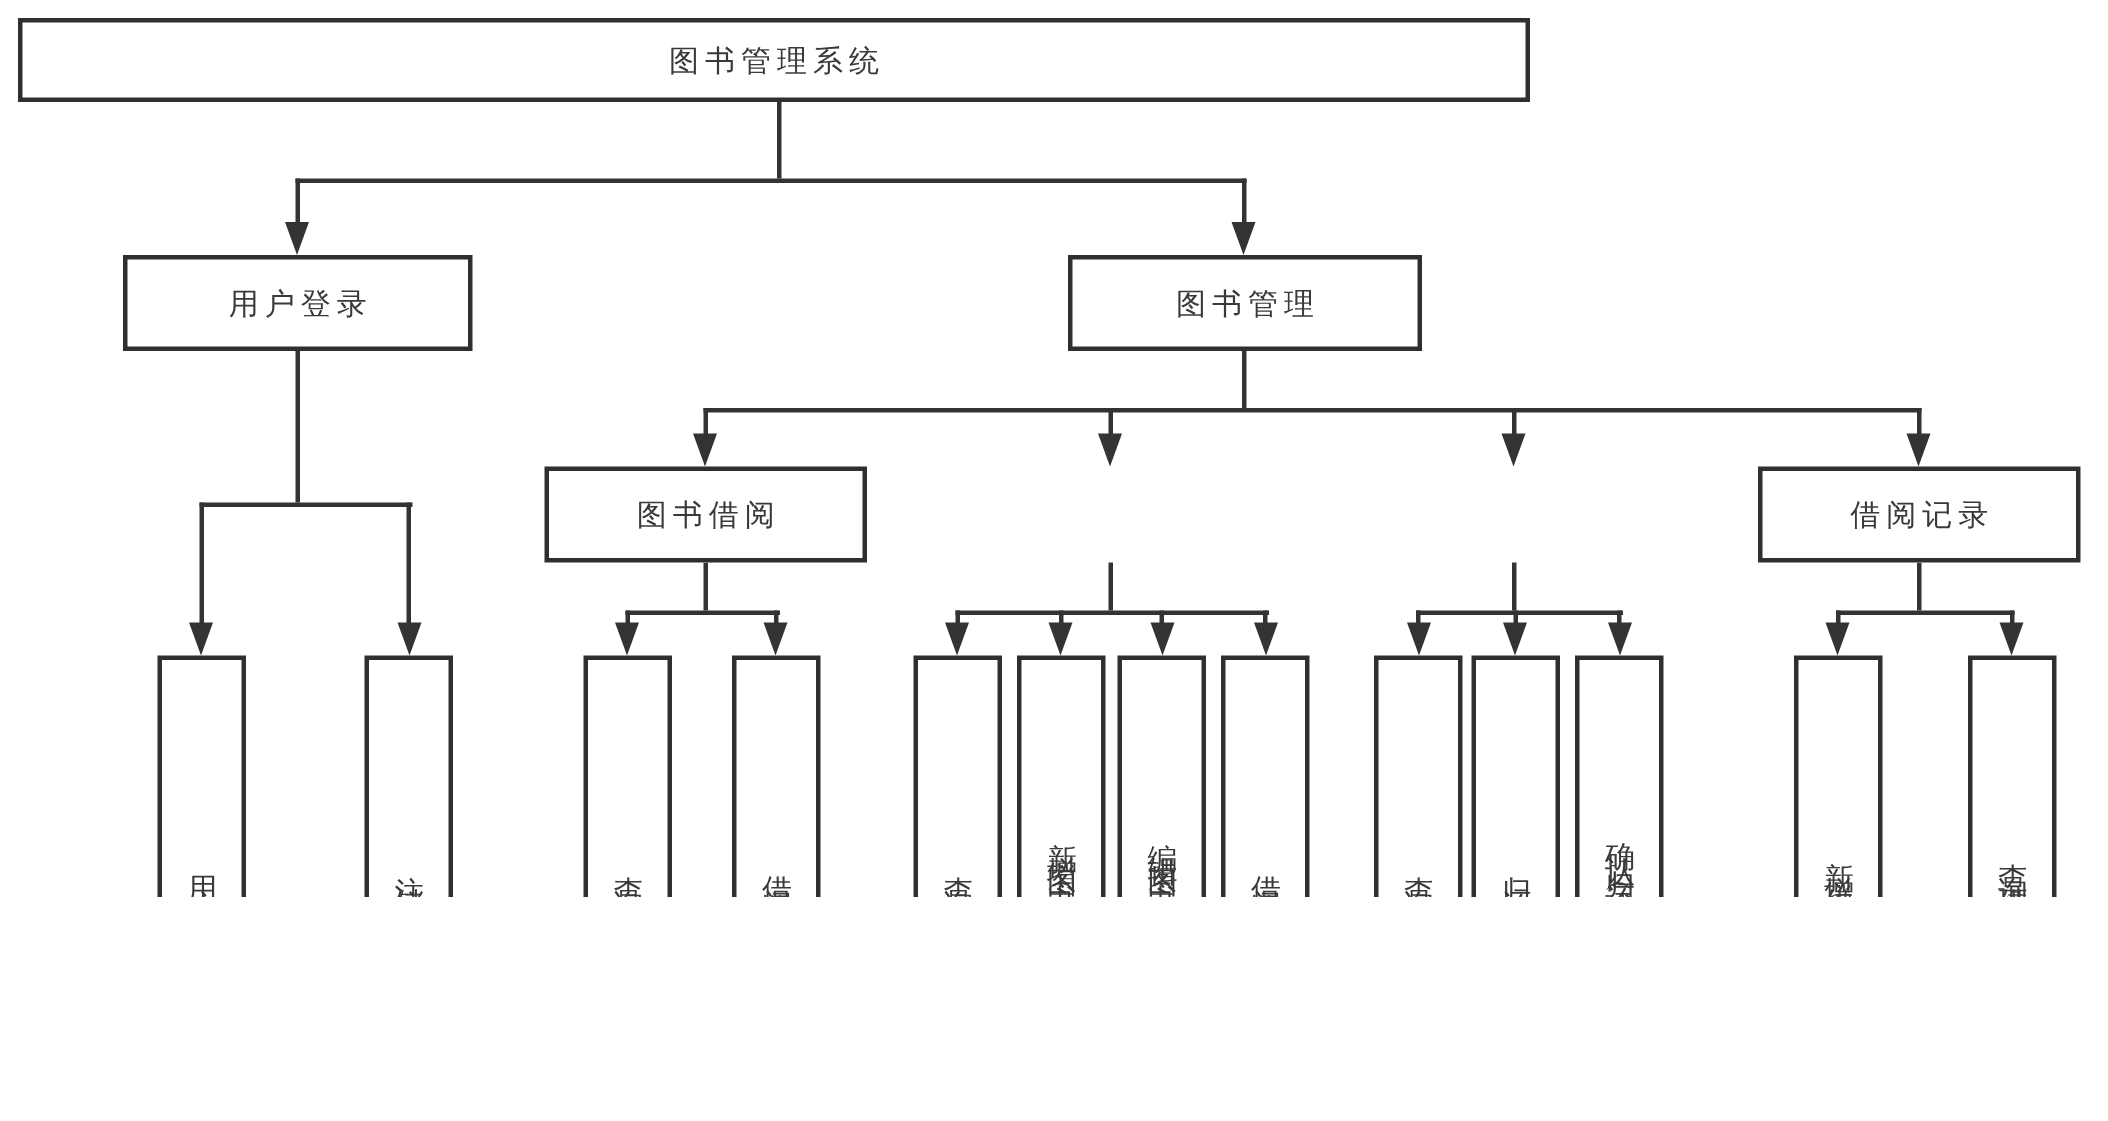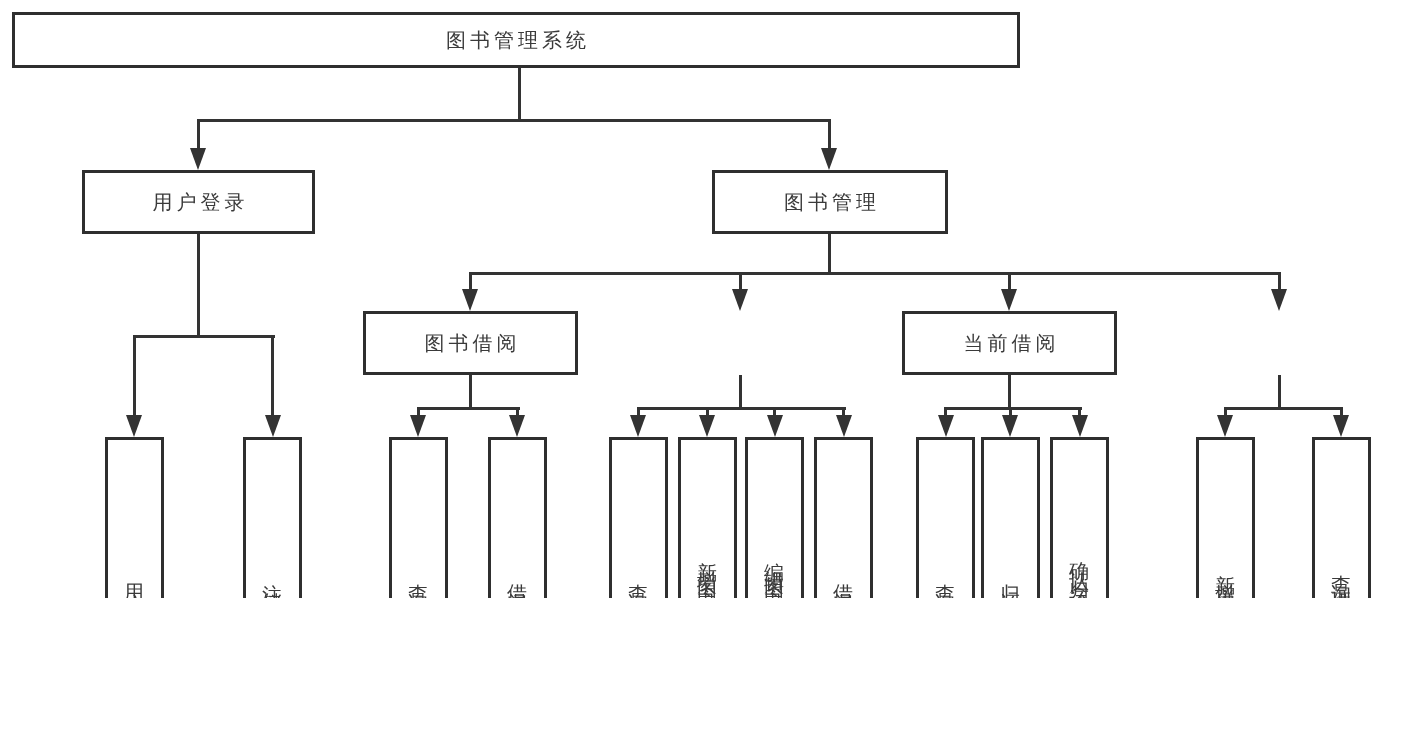--- a/index.html
+++ b/index.html
@@ -116,21 +116,21 @@
   <div class="arrow" style="left:1217px;top:415px"></div>
   <div class="line" style="left:1340px;top:407px;width:3px;height:12px"></div>
   <div class="arrow" style="left:1333px;top:415px"></div>
 
   <div class="box hbox" style="left:12px;top:12px;width:1008px;height:56px">图书管理系统</div>
 
   <div class="box hbox" style="left:82px;top:170px;width:233px;height:64px">用户登录</div>
   <div class="box hbox" style="left:712px;top:170px;width:236px;height:64px">图书管理</div>
 
   <div class="box hbox" style="left:363px;top:311px;width:215px;height:64px">图书借阅</div>
-  <div class="box hbox" style="left:902px;top:311px;width:215px;height:64px">当前借阅</div>
+  <div class="box hbox" style="left:1172px;top:311px;width:215px;height:64px">借阅记录</div>
 
   <div class="box vbox" style="left:105px;top:437px;width:59px;height:298px">用户登录</div>
   <div class="box vbox" style="left:243px;top:437px;width:59px;height:298px">注销登录</div>
 
   <div class="box vbox" style="left:389px;top:437px;width:59px;height:298px">查询图书</div>
   <div class="box vbox" style="left:488px;top:437px;width:59px;height:298px">借阅图书</div>
 
   <div class="box vbox" style="left:609px;top:437px;width:59px;height:298px">查询图书</div>
   <div class="box vbox" style="left:678px;top:437px;width:59px;height:298px">新增图书（管理员）</div>
   <div class="box vbox" style="left:745px;top:437px;width:59px;height:298px">编辑图书（管理员）</div>

